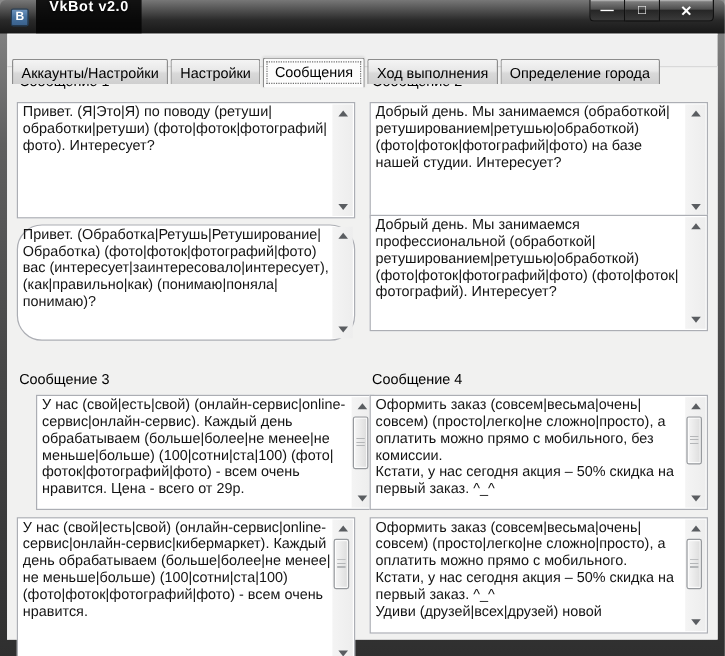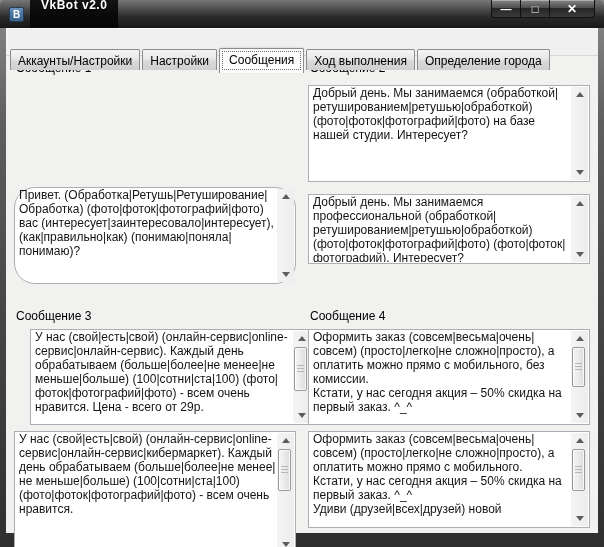--- a/index.html
+++ b/index.html
@@ -106,21 +106,21 @@
   }
 
   
   .lbl-1 { left:10px;  top:33px; }
   .lbl-2 { left:304px; top:33px; }
   .lbl-3 { left:10px;  top:281px; }
   .lbl-4 { left:304px; top:281px; }
   .ta-1a { left:8px;   top:57px;  height:97px; }
   .ta-1b { left:8px;   top:159px; height:97px;border-radius:21px; }
   .ta-2a { left:302px; top:57px;  height:97px;padding-left:32px; }
-  .ta-2b { left:302px; top:166px; height:70px; }
+  .ta-2b { left:302px; top:151px; height:97px; }
   .ta-3a { left:24px;   top:301px; height:96px; }
   .ta-3b { left:8px;   top:403px; height:123px; }
   .ta-4a { left:302px; top:301px; height:96px; }
   .ta-4b { left:302px; top:403px; height:97px; }
   .th-3a { top:16px; height:44px; }
   .th-3b { top:16px; height:42px; }
   .th-4a { top:16px; height:40px; }
   .th-4b { top:16px; height:42px; }
 </style>
 </head>
@@ -156,20 +156,31 @@
     <div class="tab">
         <span>Определение города</span>
       </div>
   </div>
 
   <div class="sec-label lbl-1">Сообщение 1</div>
   <div class="sec-label lbl-2">Сообщение 2</div>
   <div class="sec-label lbl-3">Сообщение 3</div>
   <div class="sec-label lbl-4">Сообщение 4</div>
 
+  <div class="ta ta-1a">
+    <div class="text">Привет. (Я|Это|Я) по поводу (ретуши|обработки|ретуши) (фото|фоток|фотографий|фото). Интересует?</div>
+    <div class="sb">
+      <div class="sb-btn">
+          <div class="arr up"></div>
+        </div>
+      <div class="sb-btn">
+          <div class="arr down"></div>
+        </div>
+    </div>
+  </div>
   <div class="ta ta-1b">
     <div class="text">Привет. (Обработка|Ретушь|Ретуширование|Обработка) (фото|фоток|фотографий|фото) вас (интересует|заинтересовало|интересует), (как|правильно|как) (понимаю|поняла|понимаю)?</div>
     <div class="sb">
       <div class="sb-btn">
           <div class="arr up"></div>
         </div>
       <div class="sb-btn">
           <div class="arr down"></div>
         </div>
     </div>

